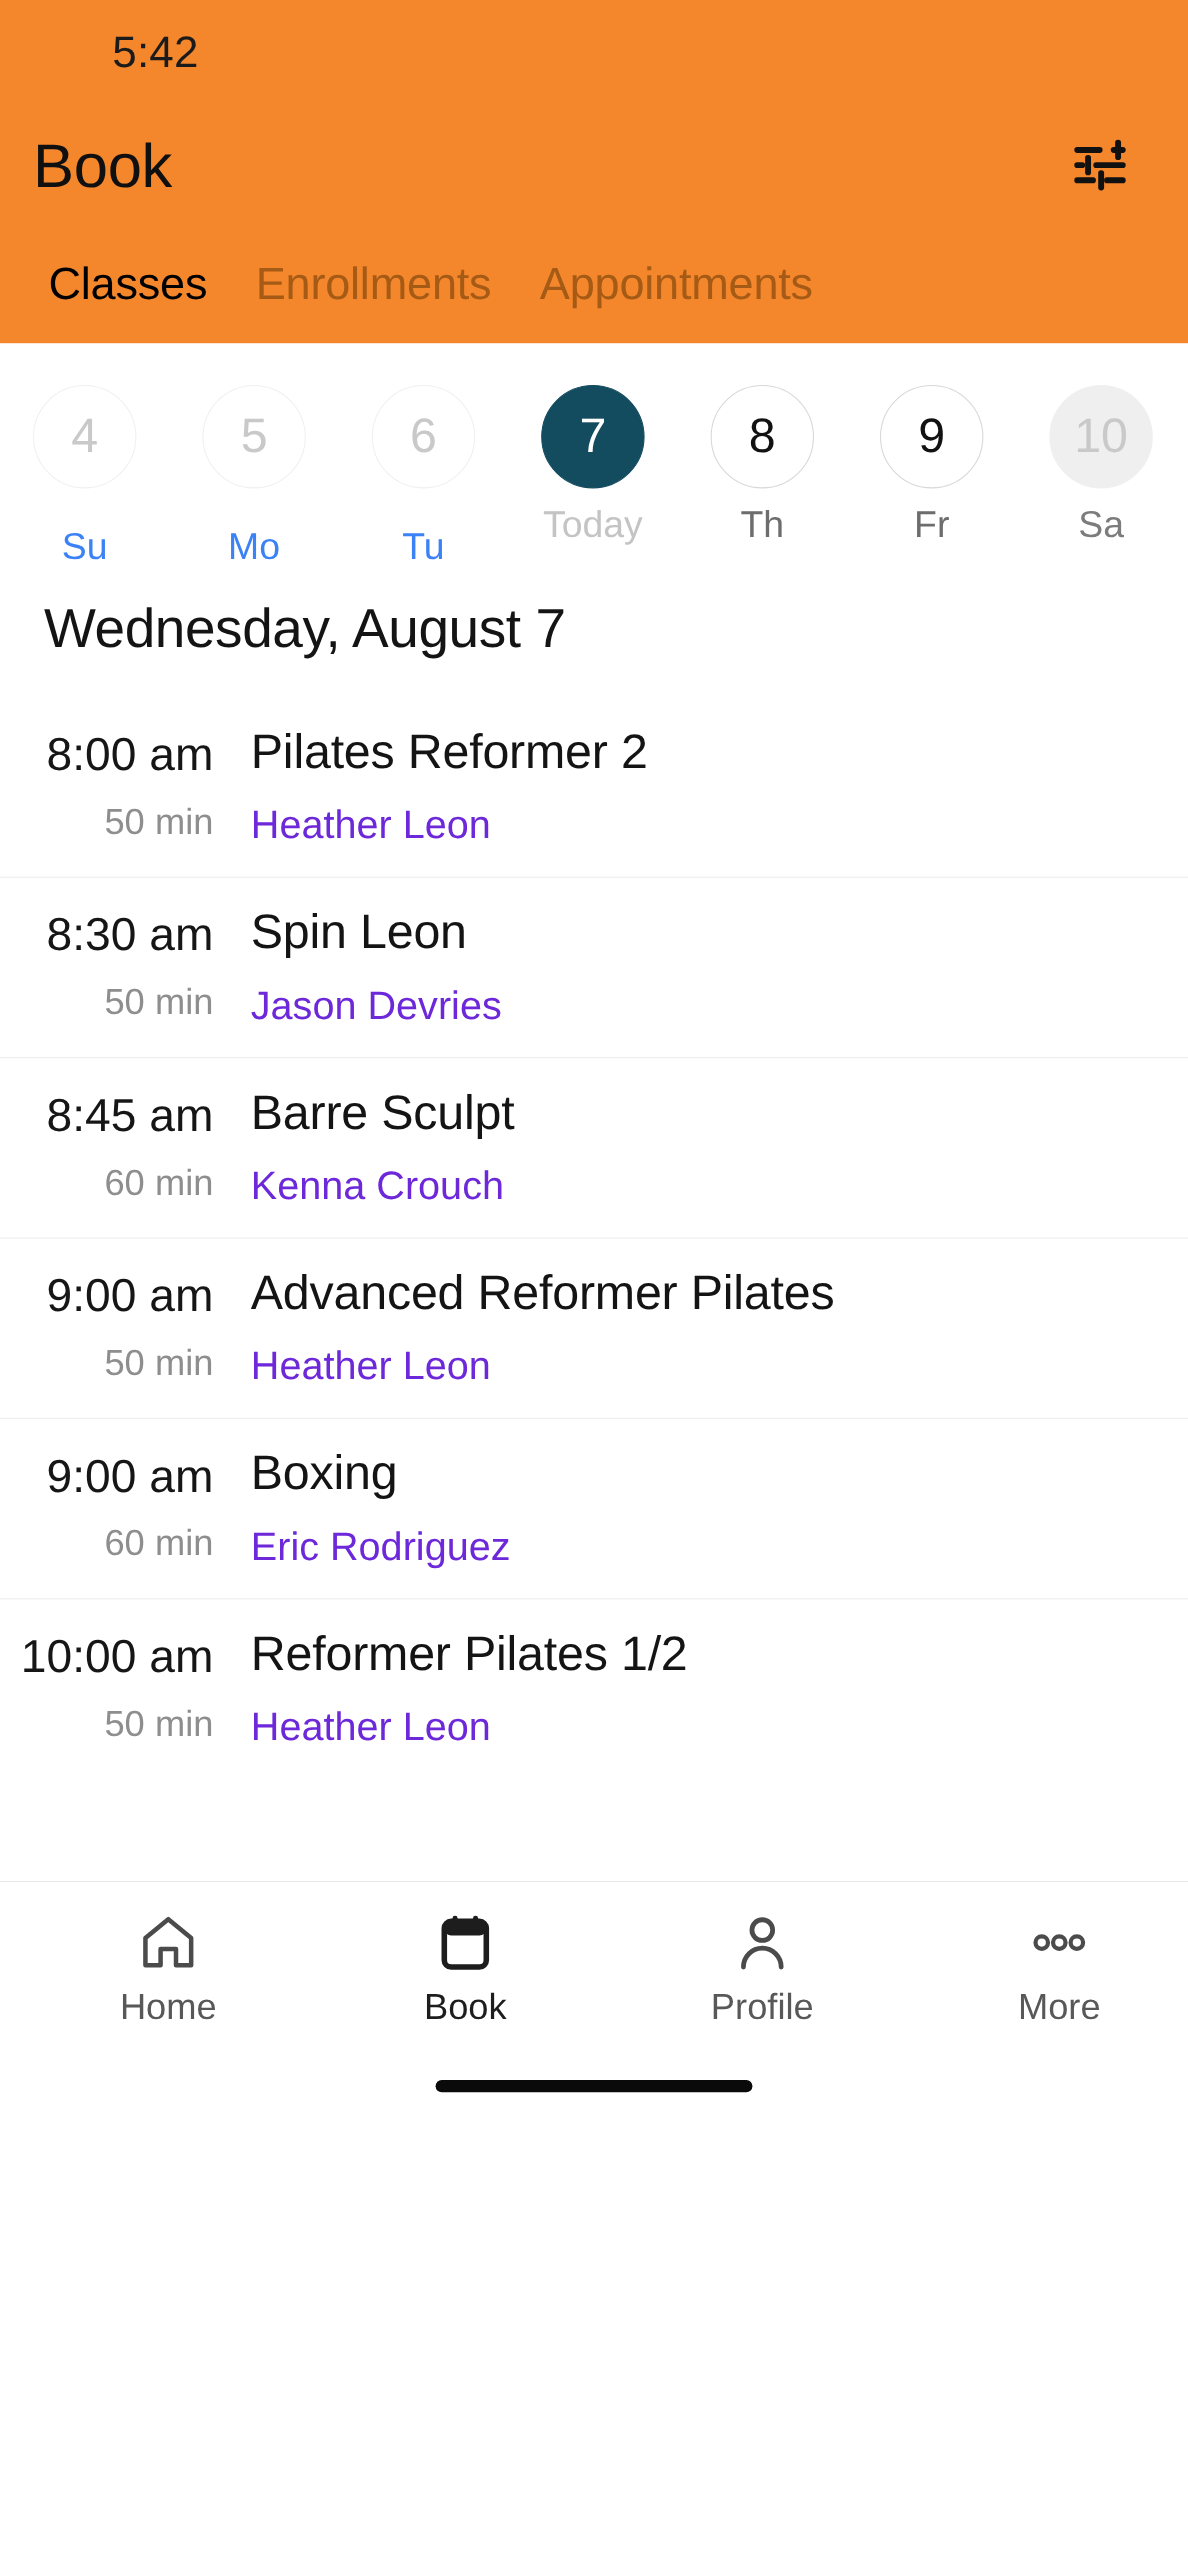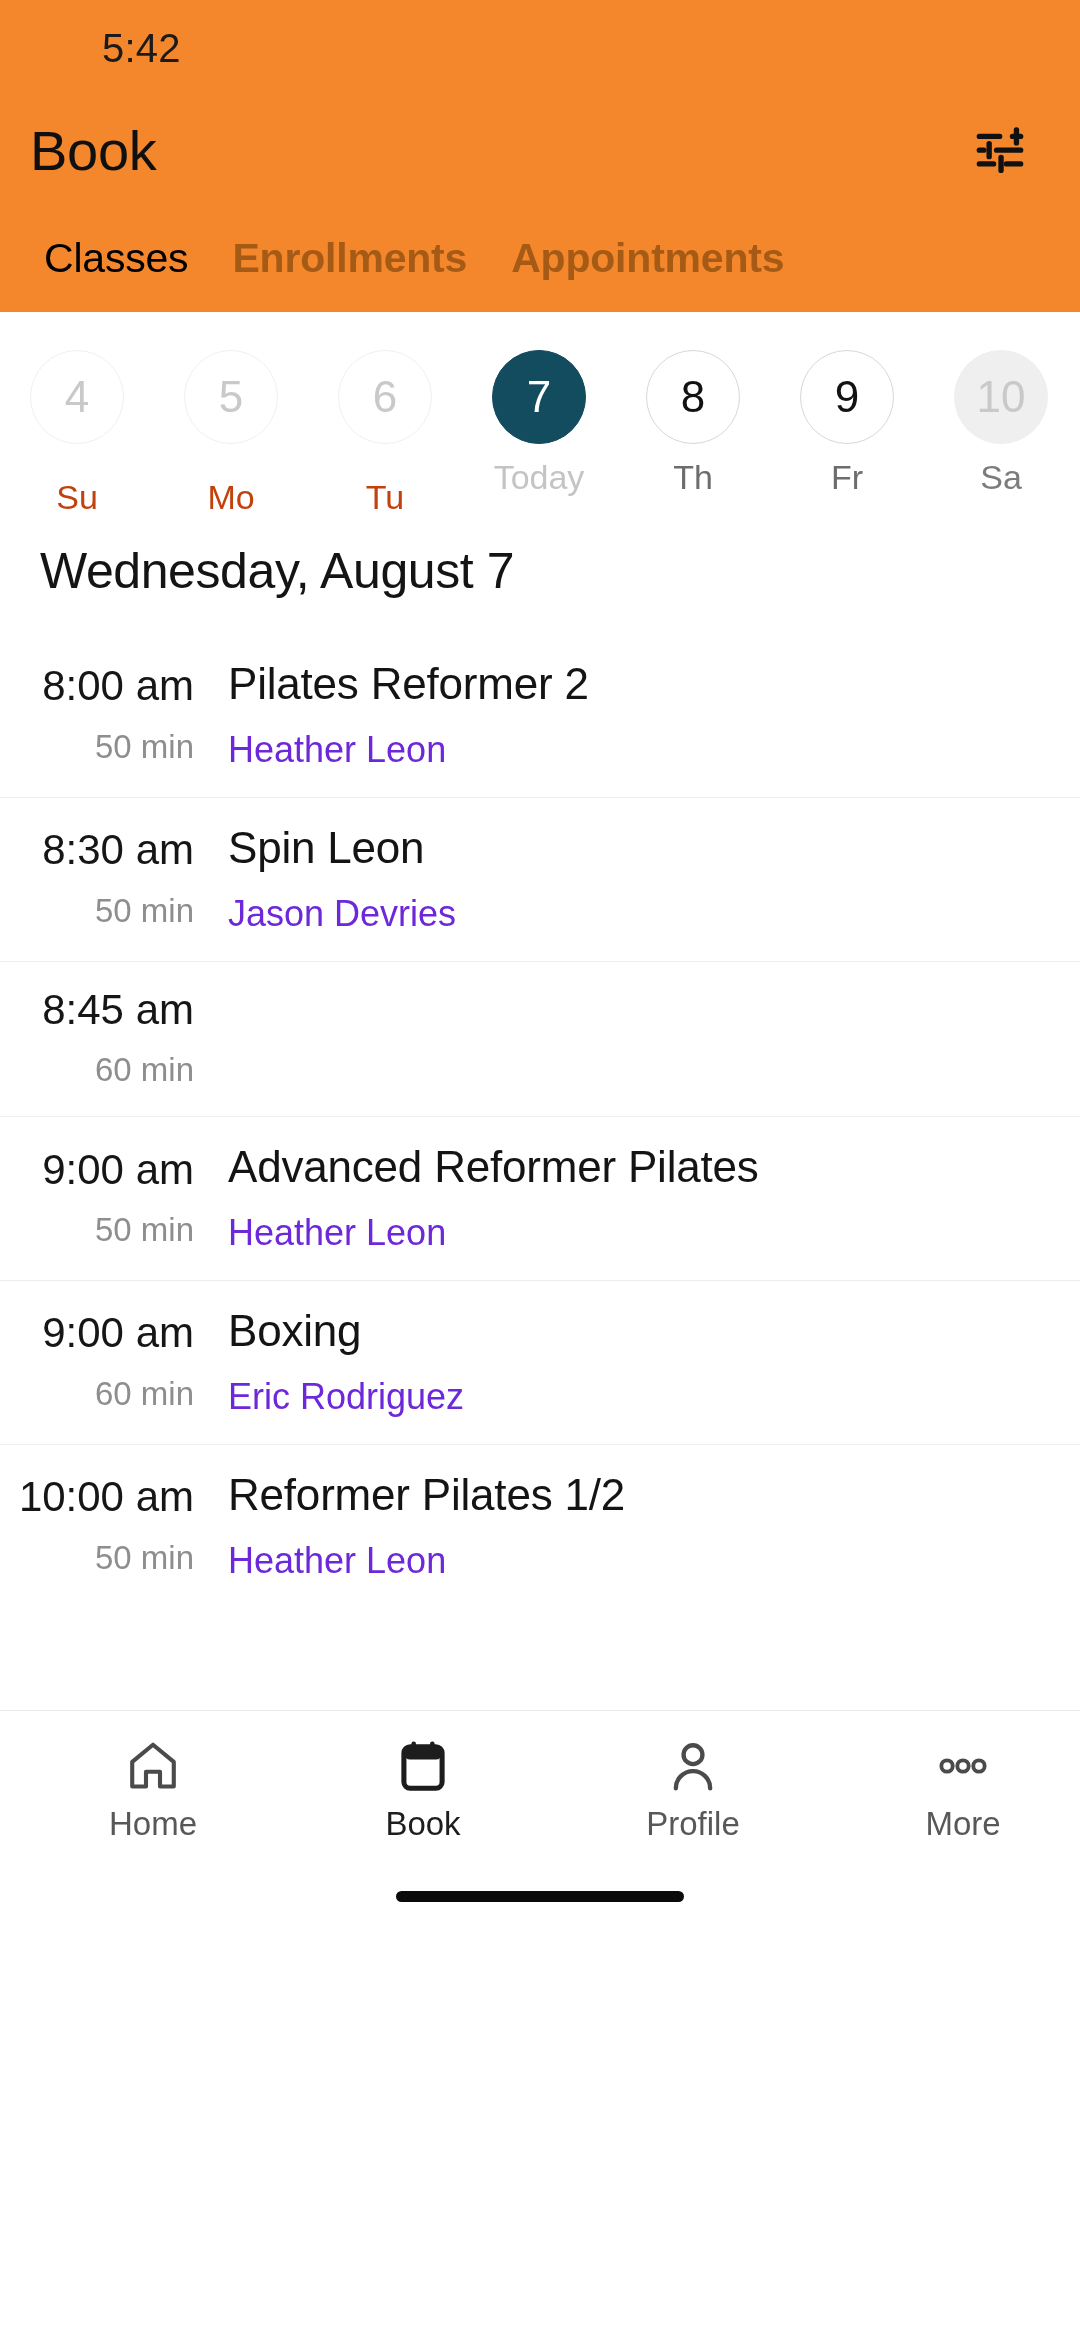--- a/index.html
+++ b/index.html
@@ -62,21 +62,21 @@
     height:108px;
     gap:0;
   }
   .tab {
     font-size:41px;
     padding:0 22px 30px 22px;
     letter-spacing:-0.2px;
     white-space:nowrap;
   }
   .tab.active { color:#000000; }
-  .tab.inactive { color:#a55a15;font-weight:bold; }
+  .tab.inactive { color:#a55a15; }
 
   
   .datestrip {
     flex:0 0 auto;
     height:200px;
     background:#ffffff;
     display:flex;
     align-items:flex-start;
     padding:38px 0 0 0;
     overflow:hidden;
@@ -99,21 +99,21 @@
   }
   .dc-past   { border:1.5px solid #f0f0f0; color:#c9c9c9; background:#ffffff; }
   .dc-today  { background:#134b5f; color:#ffffff; border:1.5px solid #134b5f; }
   .dc-avail  { border:1.5px solid #d8d8d8; color:#121212; background:#ffffff; }
   .dc-off    { background:#efefef; border:1.5px solid #efefef; color:#c9c9c9; }
   .datelabel {
     margin-top:16px;
     font-size:34px;
     line-height:1;
   }
-  .dl-past  { color:#c2410c;margin-top:36px; }
+  .dl-past  { color:#3b82f6;margin-top:36px; }
   .dl-today { color:#c4c4c4; }
   .dl-avail { color:#6d6d6d; }
   .dl-off   { color:#7c7c7c; }
 
   
   .dayheading {
     flex:0 0 auto;
     font-size:50px;
     color:#141414;
     padding:30px 0 34px 40px;
@@ -303,20 +303,24 @@
         <div class="classname">Spin Leon</div>
         <div class="instructor">Jason Devries</div>
       </div>
     </div>
 
     <div class="classrow">
       <div class="col-time">
         <div class="time">8:45 am</div>
         <div class="duration">60 min</div>
       </div>
+      <div class="col-info">
+        <div class="classname">Barre Sculpt</div>
+        <div class="instructor">Kenna Crouch</div>
+      </div>
     </div>
 
     <div class="classrow">
       <div class="col-time">
         <div class="time">9:00 am</div>
         <div class="duration">50 min</div>
       </div>
       <div class="col-info">
         <div class="classname">Advanced Reformer Pilates</div>
         <div class="instructor">Heather Leon</div>

